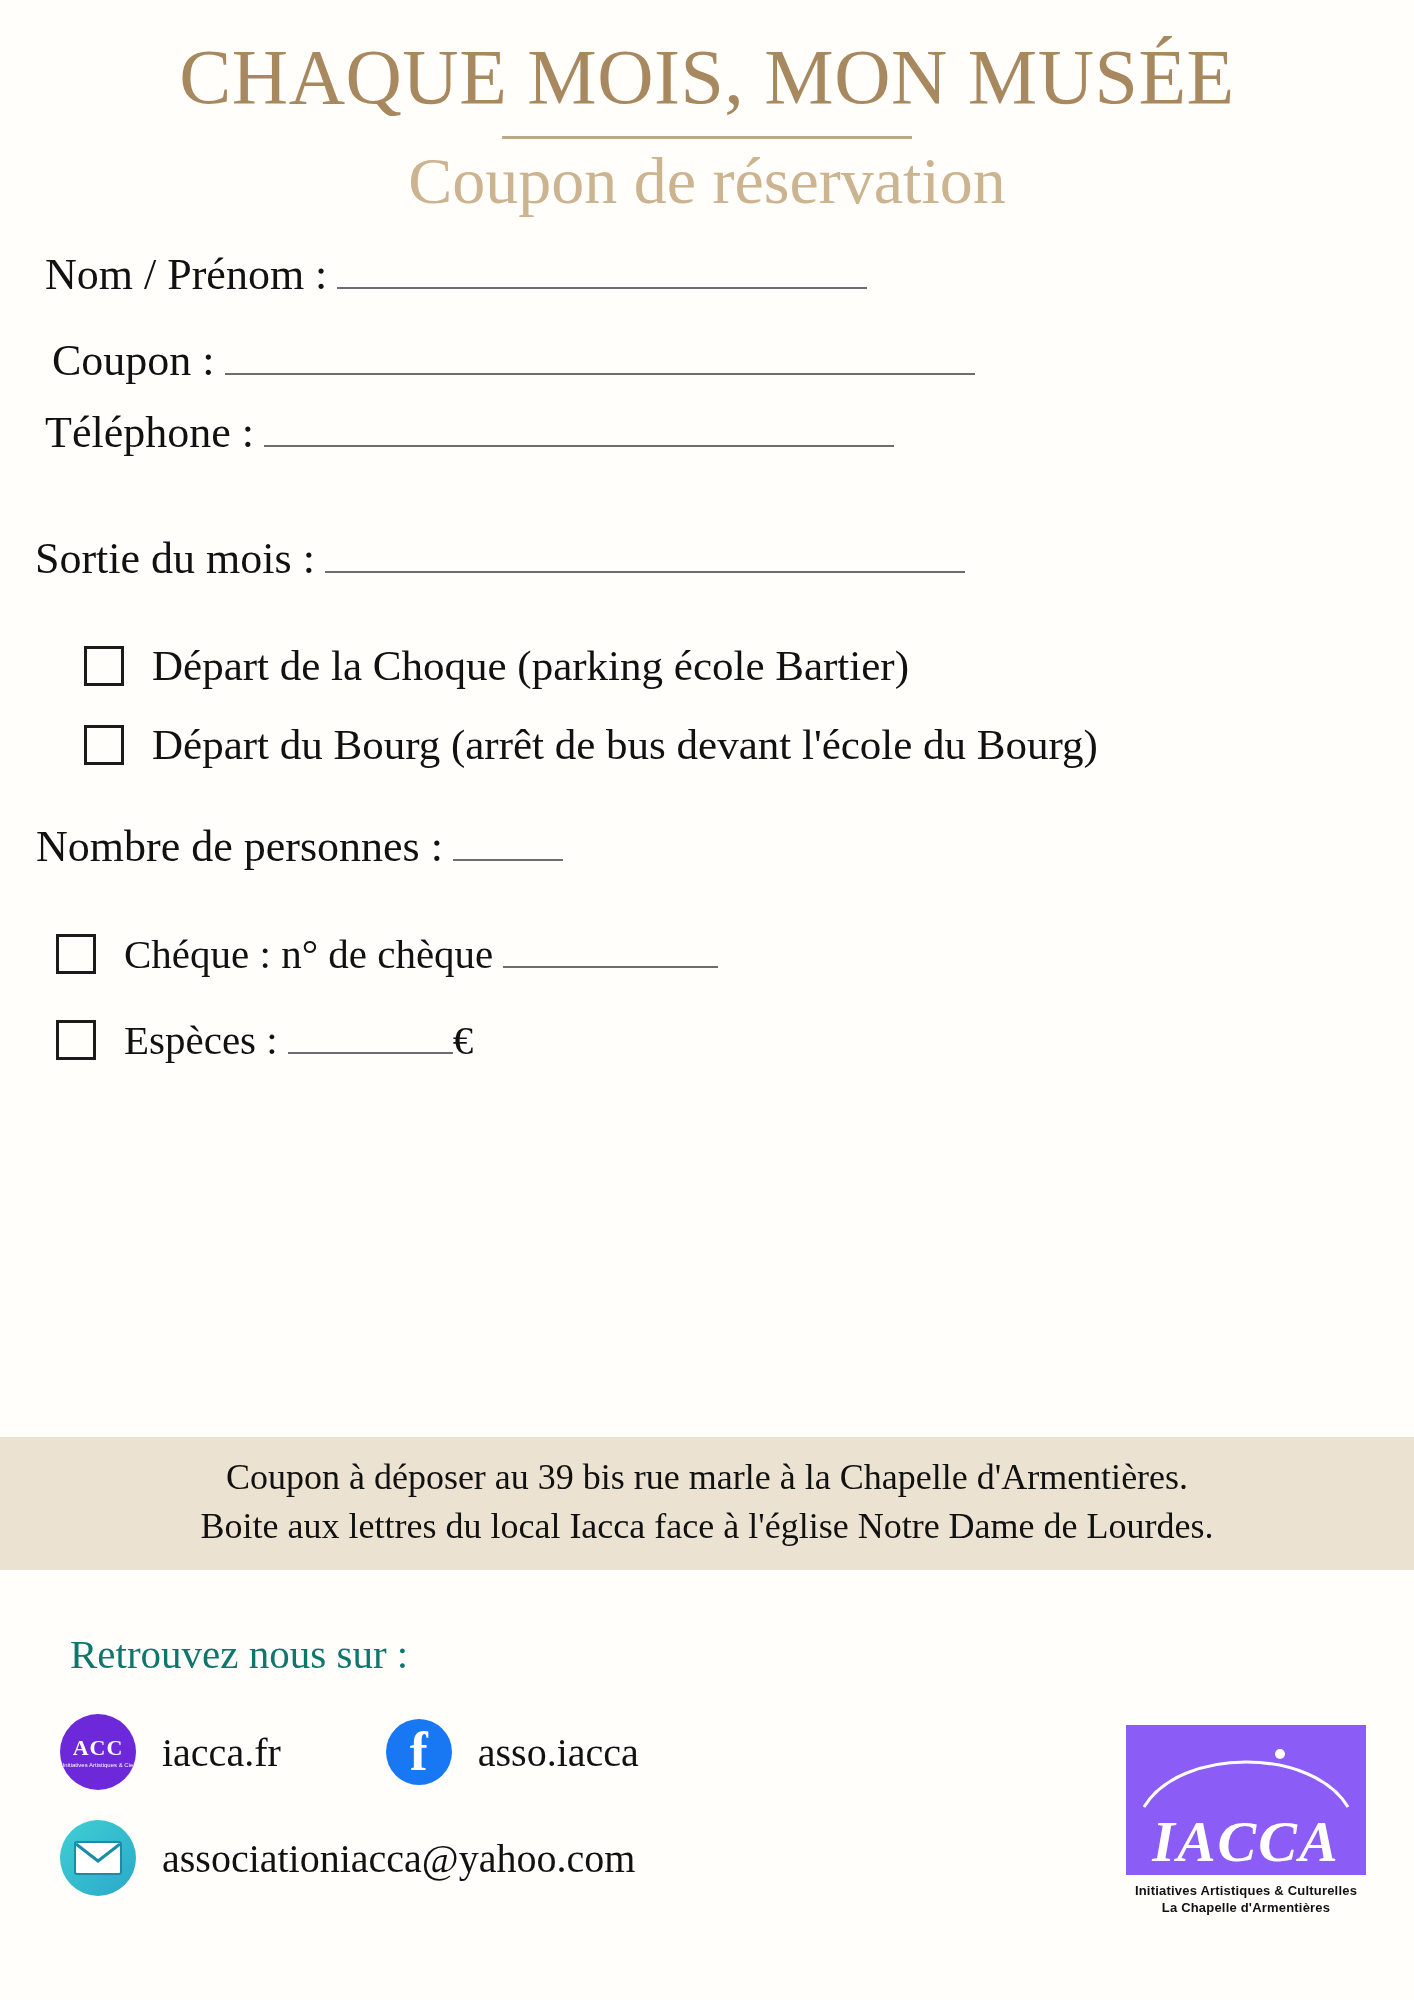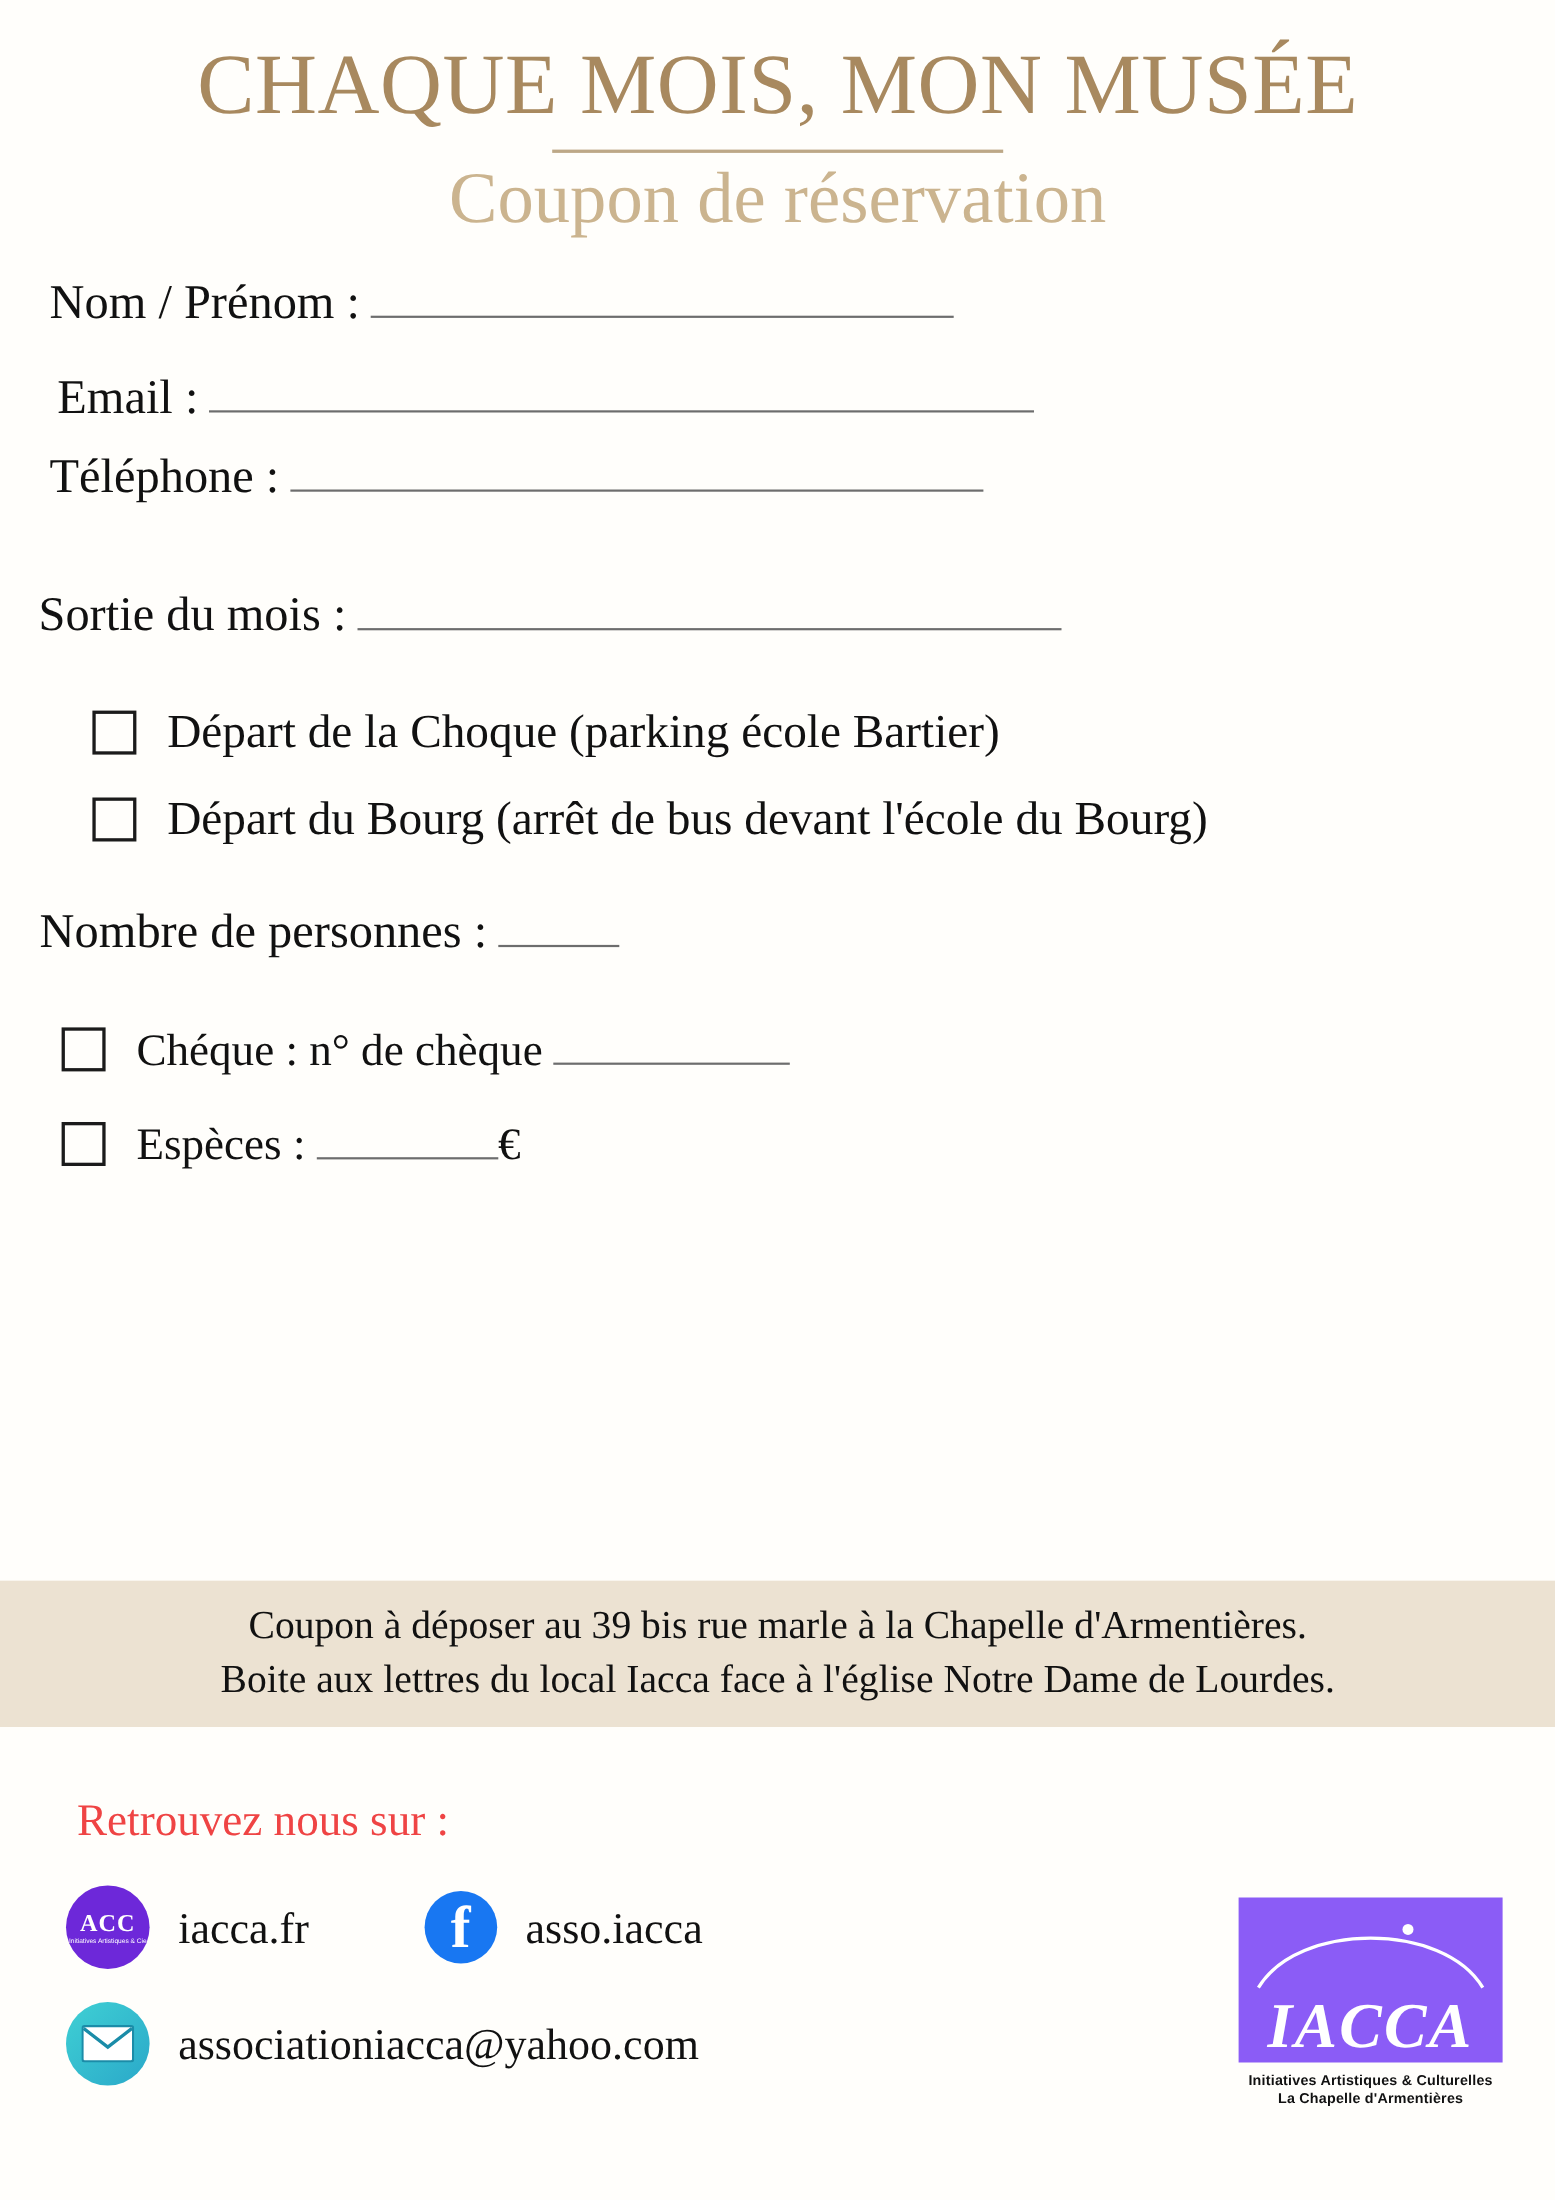--- a/index.html
+++ b/index.html
@@ -164,21 +164,21 @@
     position: absolute;
     left: 0;
     top: 1630px;
     width: 1414px;
     padding: 0 60px;
     box-sizing: border-box;
   }
   .follow-title {
     font-size: 41px;
     margin-left: 10px;
-    color: #ef4444;
+    color: #0f766e;
   }
   .social-row {
     display: flex;
     align-items: center;
     margin-top: 36px;
   }
   .social-item {
     display: flex;
     align-items: center;
   }
@@ -306,21 +306,21 @@
   </div>
 
   <div class="form">
 
     <div class="field-row row-nom">
       <span class="field-label">Nom / Prénom :</span>
       <span class="blank blank-nom"></span>
     </div>
 
     <div class="field-row row-email">
-      <span class="field-label">Email :</span>
+      <span class="field-label">Coupon :</span>
       <span class="blank blank-email"></span>
     </div>
 
     <div class="field-row row-tel">
       <span class="field-label">Téléphone :</span>
       <span class="blank blank-tel"></span>
     </div>
 
     <div class="field-row row-sortie">
       <span class="field-label">Sortie du mois :</span>

